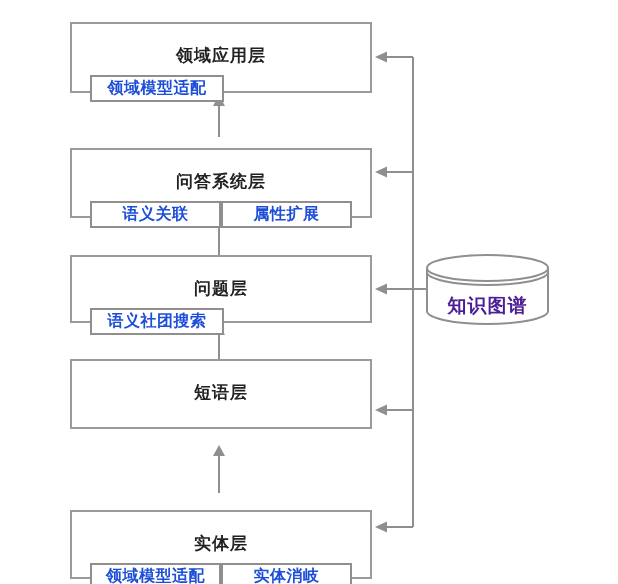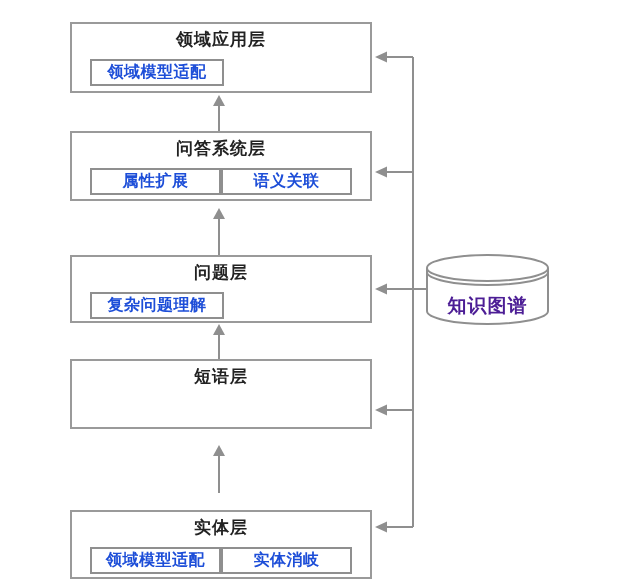--- a/index.html
+++ b/index.html
@@ -28,21 +28,21 @@
     width: 302px;
     border: 2px solid #9a9a9a;
     background: #ffffff;
     box-sizing: border-box;
   }
   .layer-title {
     text-align: center;
     font-size: 17px;
     font-weight: 700;
     color: #222222;
-    padding-top: 4px;
+    padding-top: 20px;
     letter-spacing: 1px;
   }
   .layer-items {
     display: flex;
     justify-content: space-between;
     padding: 8px 18px 0 18px;
   }
   .module {
     width: 134px;
     height: 27px;
@@ -112,32 +112,32 @@
     </g>
   </svg>
 
   <div class="layer" style="top:22px; height:71px">
     <div class="layer-title">领域应用层</div>
     <div class="layer-items">
       <div class="module">领域模型适配</div>
     </div>
   </div>
 
-  <div class="layer" style="top:131px; height:70px">
+  <div class="layer" style="top:148px; height:70px">
     <div class="layer-title">问答系统层</div>
     <div class="layer-items">
+      <div class="module">语义关联</div>
       <div class="module">属性扩展</div>
-      <div class="module">语义关联</div>
     </div>
   </div>
 
   <div class="layer" style="top:255px; height:68px">
     <div class="layer-title">问题层</div>
     <div class="layer-items">
-      <div class="module">复杂问题理解</div>
+      <div class="module">语义社团搜索</div>
     </div>
   </div>
 
   <div class="layer" style="top:359px; height:70px">
     <div class="layer-title">短语层</div>
   </div>
 
   <div class="layer" style="top:510px; height:69px">
     <div class="layer-title">实体层</div>
     <div class="layer-items">

